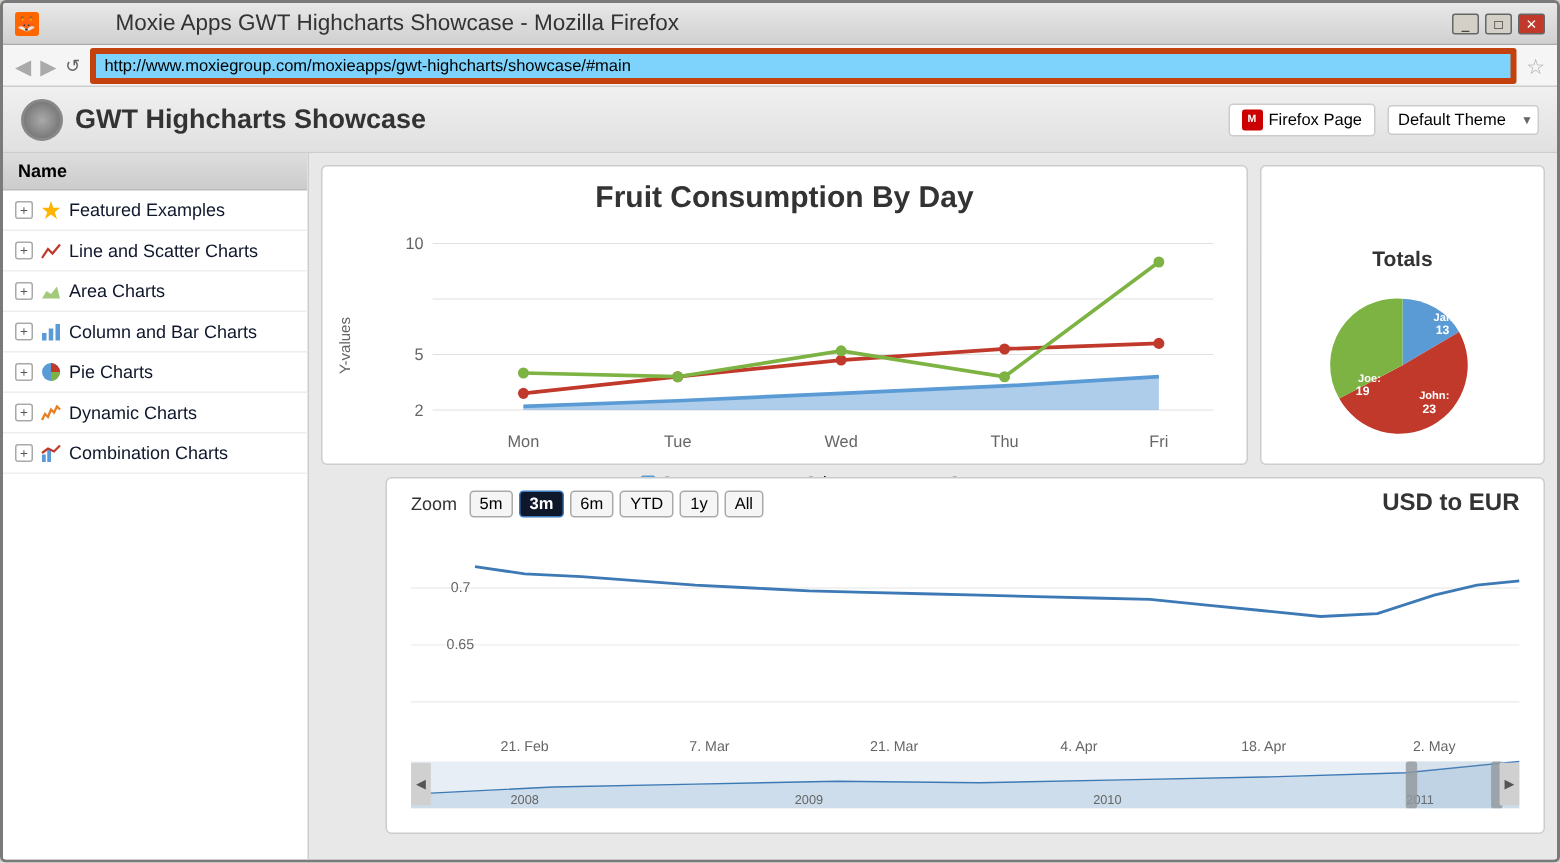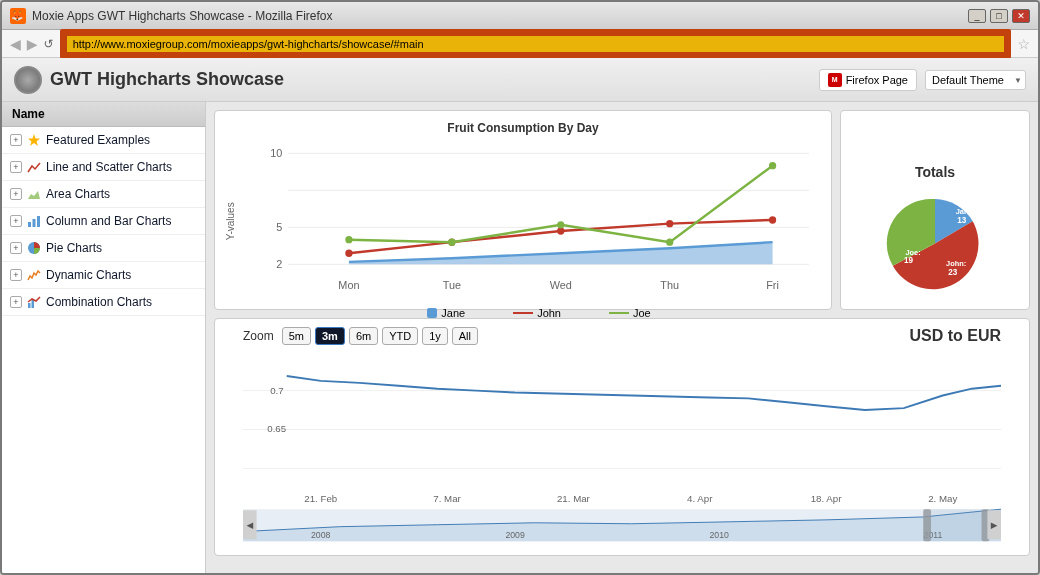--- a/index.html
+++ b/index.html
@@ -31,21 +31,21 @@
       gap: 6px;
     }
     .title-bar-icon {
       width: 16px; height: 16px;
       background: #ff6600;
       border-radius: 2px;
       font-size: 10px;
       display: flex; align-items: center; justify-content: center;
       color: white;
     }
-    .title-bar-text { font-size: 12px; color: #333; }
+    .title-bar-text { font-size: 15px; color: #333; margin-left: 45px; }
     .title-bar-controls { display: flex; gap: 4px; }
     .win-btn {
       width: 18px; height: 14px;
       border: 1px solid #666;
       border-radius: 2px;
       display: flex; align-items: center; justify-content: center;
       font-size: 9px;
       cursor: pointer;
     }
     .win-btn.minimize { background: #d4d0c8; }
@@ -57,25 +57,25 @@
       background: #f5f5f5;
       padding: 4px 8px;
       display: flex;
       align-items: center;
       gap: 6px;
       border-bottom: 1px solid #ccc;
       height: 28px;
     }
     .address-input {
       flex: 1;
-      border: 7px solid #c2410c;
+      border: 4px solid #c2410c;
       border-radius: 2px;
       padding: 2px 6px;
       font-size: 11px;
-      background: #eab308;
+      background: #7dd3fc;
     }
     .star-icon { color: #aaa; font-size: 14px; }
 
     
     .app-header {
       background: linear-gradient(to bottom, #f0f0f0, #e0e0e0);
       padding: 8px 12px;
       display: flex;
       align-items: center;
       justify-content: space-between;
@@ -184,21 +184,21 @@
       flex: 1;
       background: white;
       border: 1px solid #ccc;
       border-radius: 4px;
       padding: 10px;
       display: flex;
       flex-direction: column;
     }
     .chart-title {
       text-align: center;
-      font-size: 12px;
+      font-size: 20px;
       font-weight: bold;
       color: #333;
       margin-bottom: 6px;
     }
     .chart-body { flex: 1; display: flex; }
     .chart-y-label {
       writing-mode: vertical-lr;
       transform: rotate(180deg);
       font-size: 10px;
       color: #666;
@@ -233,22 +233,23 @@
       color: #333;
       margin-bottom: 8px;
       margin-top: 43px;
     }
 
     
     .forex-panel {
       background: white;
       border: 1px solid #ccc;
       border-radius: 4px;
-      padding: 8px 28px;
+      padding: 8px 16px;
       flex-shrink: 0;
+      margin-left: 43px;
     }
     .forex-top {
       display: flex;
       align-items: center;
       justify-content: space-between;
       margin-bottom: 4px;
     }
     .zoom-controls { display: flex; align-items: center; gap: 4px; }
     .zoom-label { font-size: 12px; color: #333; margin-right: 4px; }
     .zoom-btn {

